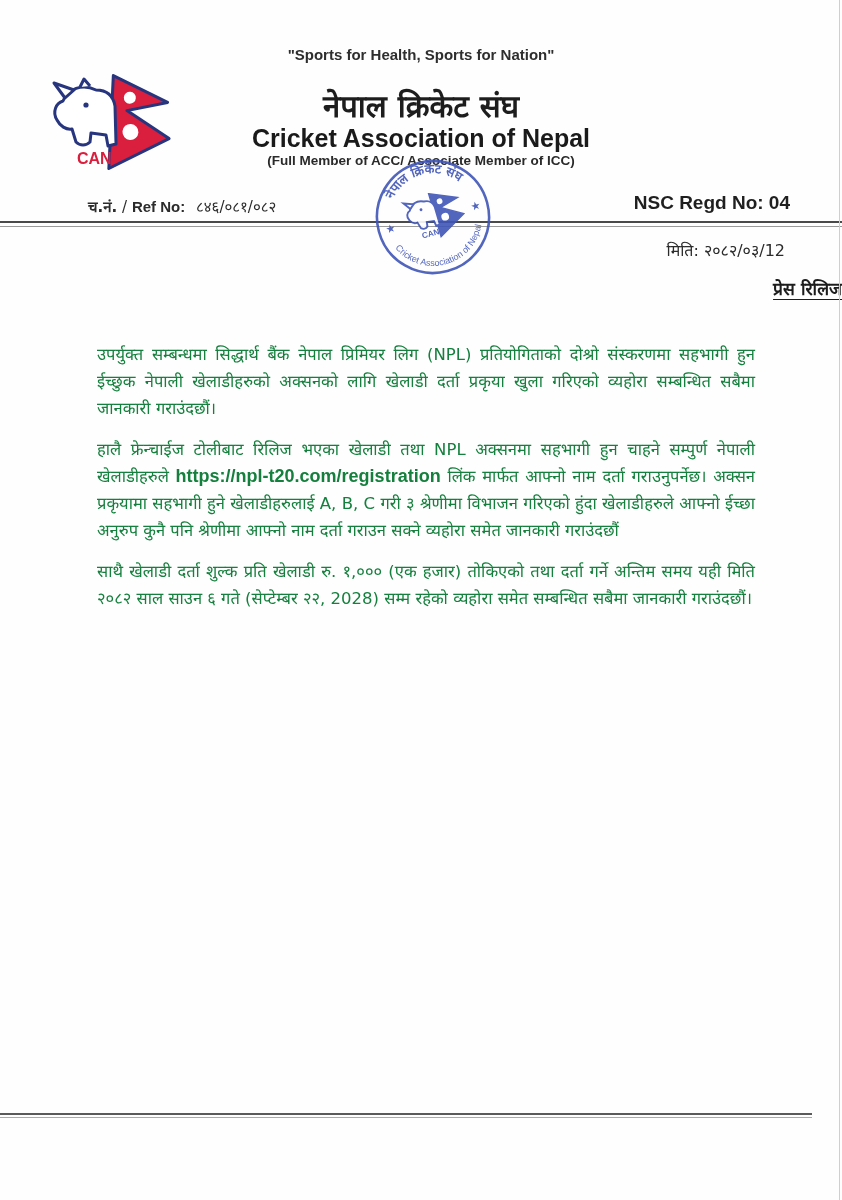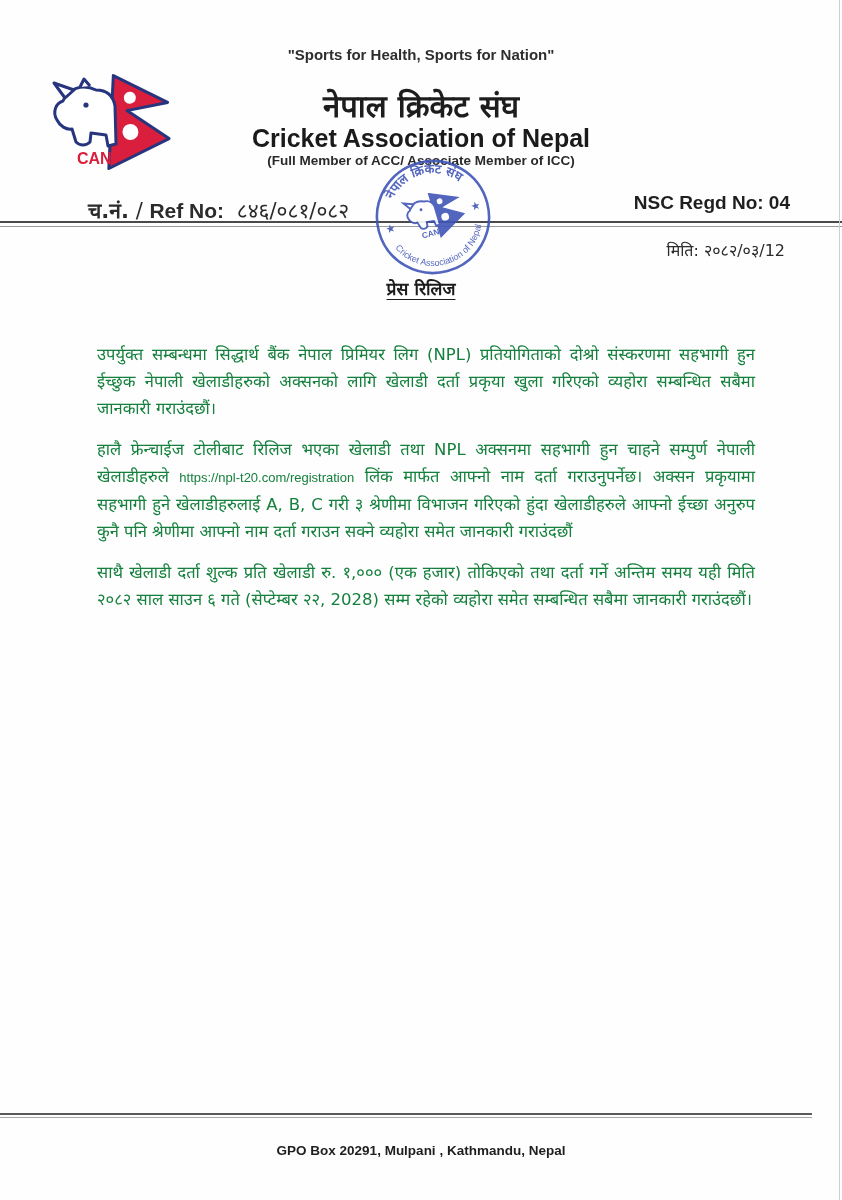--- a/index.html
+++ b/index.html
@@ -30,21 +30,21 @@
     text-align:center;font-weight:bold;font-size:25px;color:#1a1a1a;
     font-family:"Liberation Sans",sans-serif;
   }
   .membership{
     position:absolute;top:153px;left:0;width:100%;
     text-align:center;font-weight:bold;font-size:13.5px;color:#2a2a2a;
     font-family:"Liberation Sans",sans-serif;
   }
   .logo{position:absolute;left:50px;top:74px;width:122px;height:110px;}
   .ref-row{
-    position:absolute;left:88px;top:196px;font-size:21px;color:#2b2b2b;
+    position:absolute;left:88px;top:196px;font-size:15px;color:#2b2b2b;
   }
   .ref-row .np{font-weight:bold;}
   .ref-row .en{font-weight:bold;font-family:"Liberation Sans",sans-serif;}
   .ref-row .num{margin-left:6px;}
   .nsc{
     position:absolute;right:52px;top:192px;
     font-weight:bold;font-size:19px;color:#1f1f1f;
     font-family:"Liberation Sans",sans-serif;
   }
   .rule-top{
@@ -52,30 +52,30 @@
     border-top:2px solid #4a4a4a;border-bottom:1px solid #9a9a9a;
   }
   .stamp{
     position:absolute;left:372px;top:156px;width:122px;height:122px;
     transform:rotate(-15deg);opacity:.9;
   }
   .date-line{
     position:absolute;right:57px;top:239px;font-size:16px;color:#2b2b2b;
   }
   .press-title{
-    position:absolute;top:276px;left:0;width:100%;text-align:center;
+    position:absolute;top:276px;left:0;width:100%;text-align:right;
     font-weight:bold;font-size:17.5px;color:#1c1c1c;
     text-decoration:underline;text-underline-offset:4px;
   }
   .content{
     position:absolute;left:97px;top:341px;width:658px;
     font-size:16.5px;line-height:27px;text-align:justify;color:#15803d;
   }
   .content p{margin:0 0 14px 0;}
-  .content .url{font-weight:normal;font-family:"Liberation Sans",sans-serif;font-size:13px;}
+  .content .url{font-weight:bold;font-family:"Liberation Sans",sans-serif;font-size:18px;}
   .signature{position:absolute;left:585px;top:610px;width:190px;}
   .signature .scribble{display:block;margin-left:10px;}
   .sig-name{font-size:17px;color:#1f1f1f;margin-top:2px;}
   .sig-role{font-size:17px;color:#1f1f1f;margin-top:8px;}
   .rule-footer{
     position:absolute;left:0;top:1113px;width:812px;height:2px;
     border-top:2px solid #5a5a5a;border-bottom:1px solid #aaa;
   }
   .footer{
     position:absolute;top:1142px;left:0;width:100%;text-align:center;
@@ -157,16 +157,15 @@
 
   <div class="content">
     <p>उपर्युक्त सम्बन्धमा सिद्धार्थ बैंक नेपाल प्रिमियर लिग (NPL) प्रतियोगिताको दोश्रो संस्करणमा सहभागी हुन ईच्छुक नेपाली खेलाडीहरुको अक्सनको लागि खेलाडी दर्ता प्रकृया खुला गरिएको व्यहोरा सम्बन्धित सबैमा जानकारी गराउंदछौं।</p>
     <p><span>हालै फ्रेन्चाईज टोलीबाट रिलिज भएका खेलाडी तथा NPL अक्सनमा सहभागी हुन चाहने सम्पुर्ण नेपाली खेलाडीहरुले </span><span class="url">https://npl-t20.com/registration</span><span> लिंक मार्फत आफ्नो नाम दर्ता गराउनुपर्नेछ। अक्सन प्रकृयामा सहभागी हुने खेलाडीहरुलाई A, B, C गरी ३ श्रेणीमा विभाजन गरिएको हुंदा खेलाडीहरुले आफ्नो ईच्छा अनुरुप कुनै पनि श्रेणीमा आफ्नो नाम दर्ता गराउन सक्ने व्यहोरा समेत जानकारी गराउंदछौं</span></p>
     <p>साथै खेलाडी दर्ता शुल्क प्रति खेलाडी रु. १,००० (एक हजार) तोकिएको तथा दर्ता गर्ने अन्तिम समय यही मिति २०८२ साल साउन ६ गते (सेप्टेम्बर २२, 2028) सम्म रहेको व्यहोरा समेत सम्बन्धित सबैमा जानकारी गराउंदछौं।</p>
   </div>
 
 
   <div class="rule-footer"></div>
   <div class="footer">
-    <div>GPO Box 20291, Mulpani , Kathmandu, Nepal</div>
   </div>
 
 </div>
 
 </body></html>

